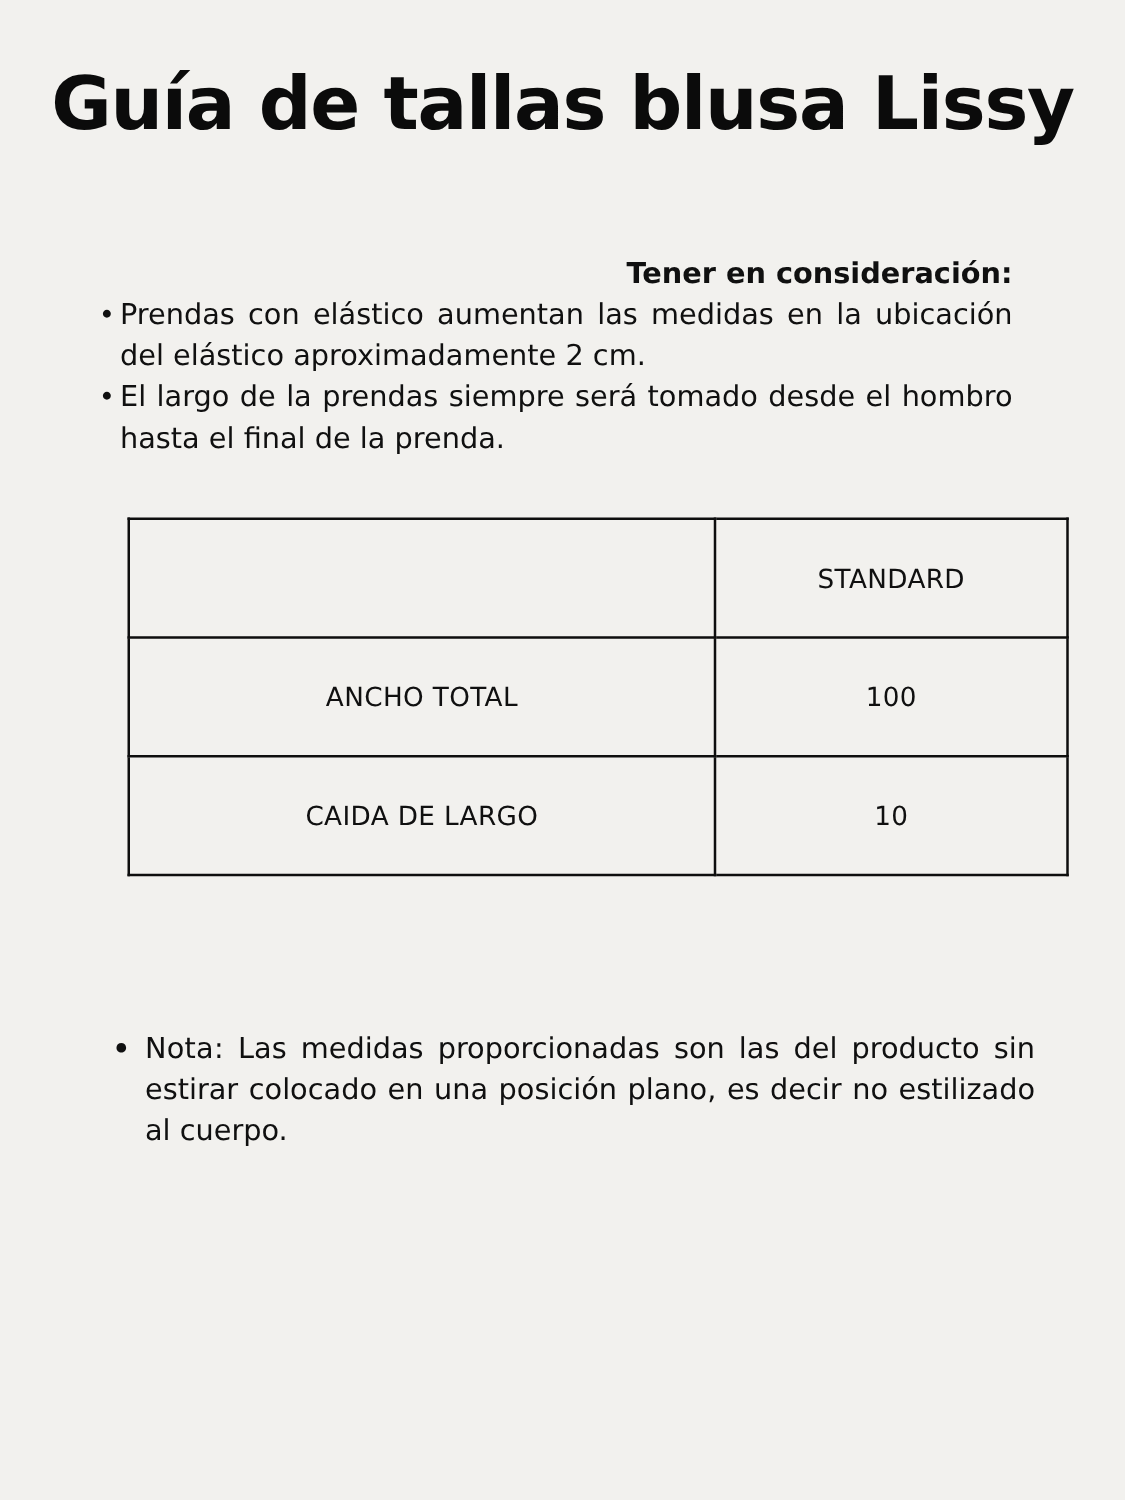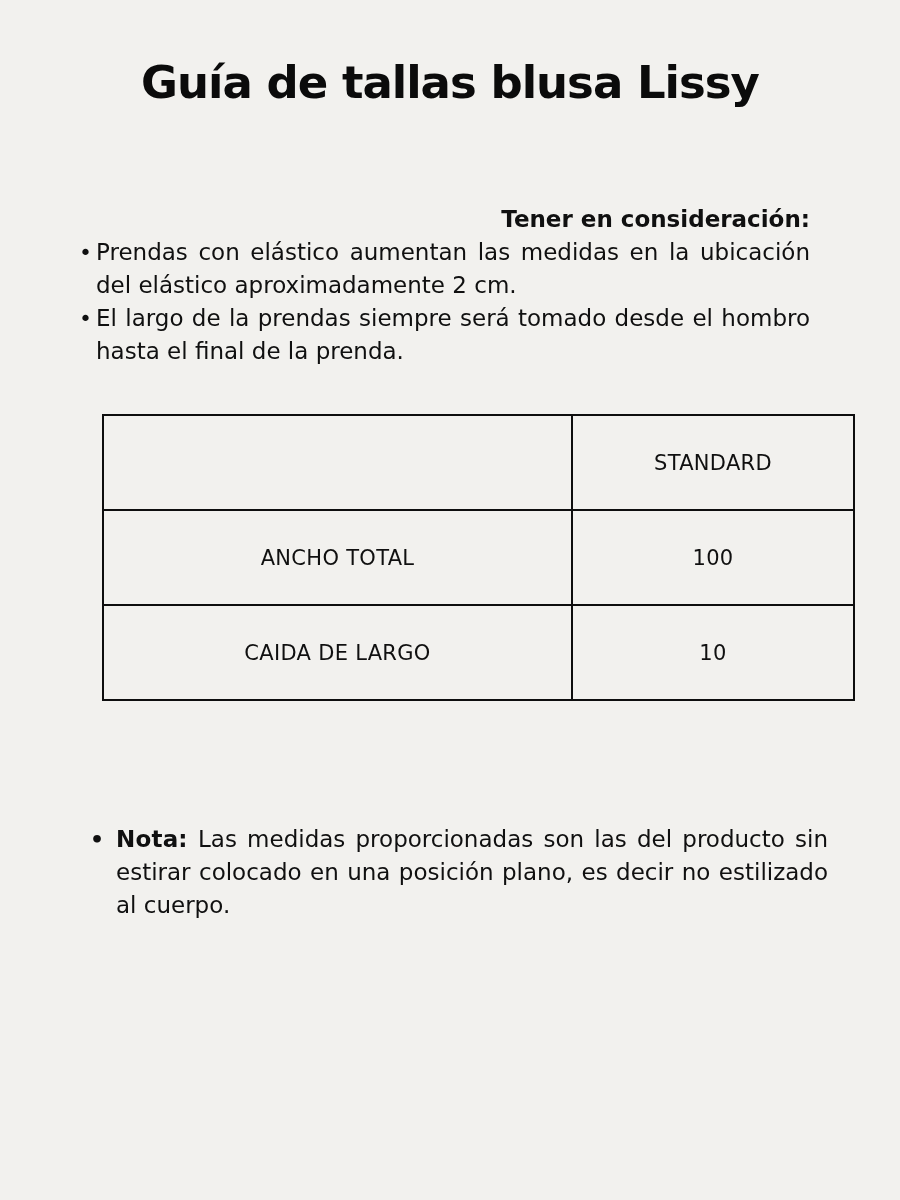--- a/index.html
+++ b/index.html
@@ -19,21 +19,21 @@
   .page {
     width: 900px;
     height: 1200px;
     position: relative;
   }
 
   
   .page-title {
     padding-top: 50px;
     text-align: center;
-    font-size: 45px;
+    font-size: 59px;
     line-height: 66px;
     font-weight: bold;
     letter-spacing: -1px;
     color: #0b0b0b;
   }
 
   
   .considerations {
     margin: 87px 90px 0 81px;
     font-size: 23px;
@@ -90,21 +90,21 @@
   }
 
   .note-section .bullet-row { padding-left: 26px; }
 
   .note-section .bullet {
     left: 0;
     font-weight: bold;
   }
 
   .note-label {
-    font-weight: bold;
+    font-weight: normal;
     letter-spacing: 0.2px;
   }
 </style>
 </head>
 <body>
 
 <main class="page">
 
   <h1 class="page-title">Guía de tallas blusa Lissy</h1>
 

